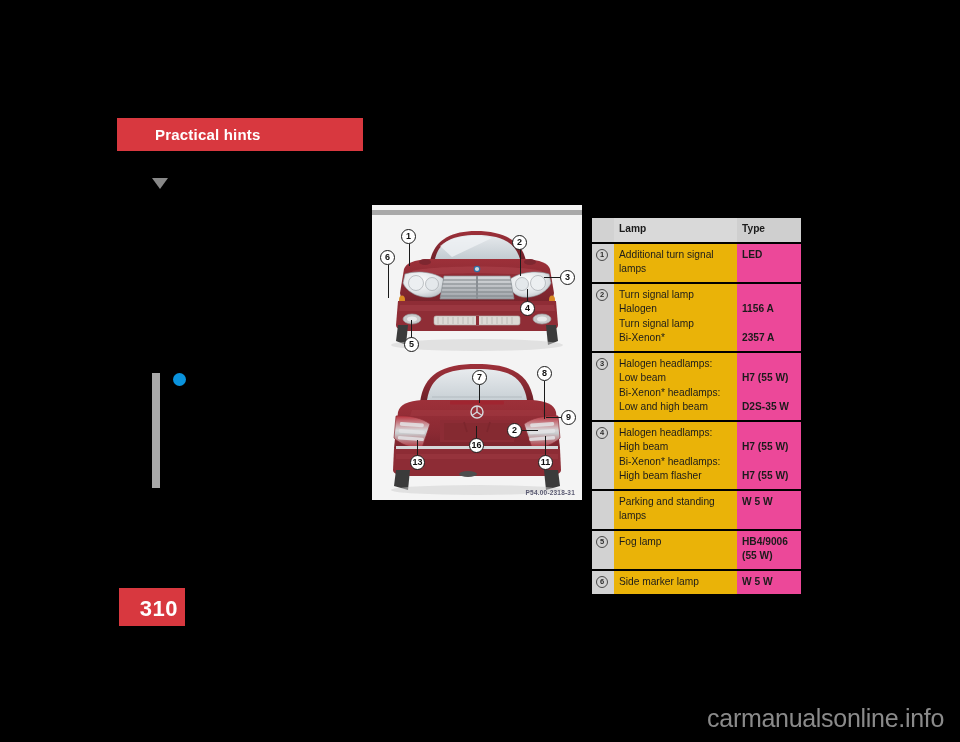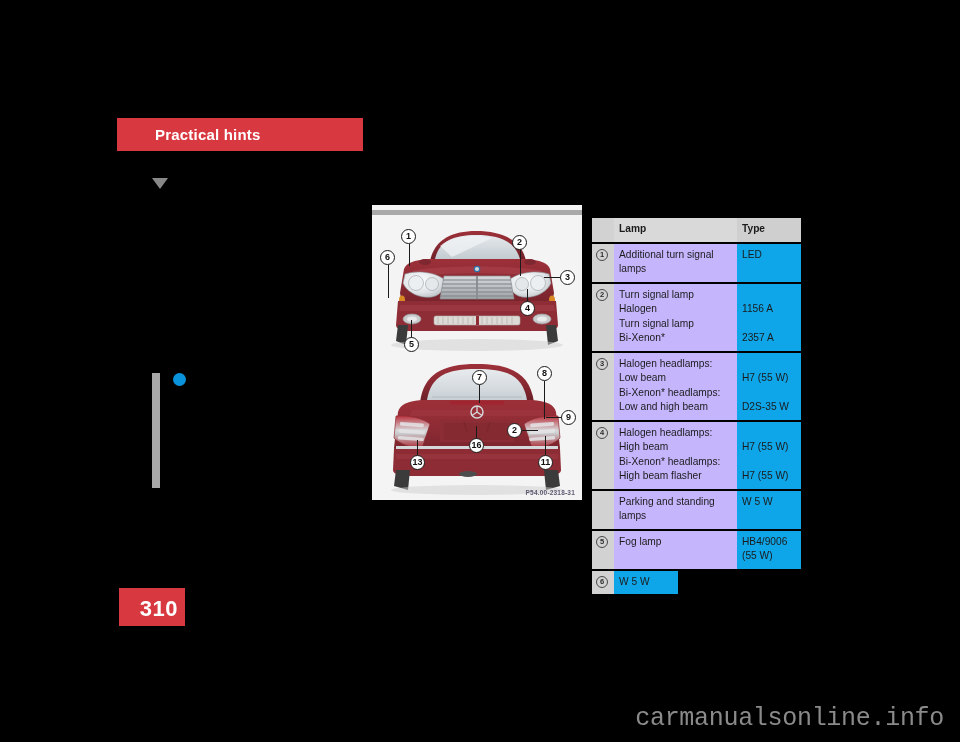--- a/index.html
+++ b/index.html
@@ -135,27 +135,28 @@
     width: 238px;
     margin-bottom: 2px;
   }
   .trow .c-num {
     width: 22px;
     background: #d2d2d2;
     padding: 4px 0 5px 4px;
   }
   .trow .c-lamp {
     width: 123px;
-    background: #c4b5fd;
+    background: #eab308;
     padding: 4px 4px 5px 5px;
   }
   .trow .c-type {
     width: 64px;
-    background: #0ea5e9;
+    background: #ec4899;
     padding: 4px 3px 5px 5px;
+    font-weight: bold;
   }
   .trow.header .c-num  { background: #d2d2d2; }
   .trow.header .c-lamp { background: #d9d9d9; font-weight: bold; }
   .trow.header .c-type { background: #cfcfcf; font-weight: bold; }
   .trow.header { margin-bottom: 2px; }
 
   .line { display: block; line-height: 14.5px; white-space: nowrap; }
   .line.blank { visibility: hidden; }
 
   .cnum-circle {
@@ -172,21 +173,21 @@
     margin-top: 1px;
   }
 
   
   .watermark {
     position: absolute;
     right: 16px; bottom: 9px;
     color: #8a8a8a;
     font-size: 25px;
     letter-spacing: -0.3px;
-    font-family: Liberation Mono, monospace;
+    font-family: Liberation Sans, sans-serif;
     margin-top: 48px;
   }
 </style>
 </head>
 <body>
 
 <div class="section-header">
   <span class="label">Practical hints</span>
 </div>
 
@@ -516,20 +517,23 @@
     <div class="c-type">
       <span class="line">HB4/9006</span>
       <span class="line">(55 W)</span>
     </div>
   </div>
 
   <div class="trow">
     <div class="c-num">
       <span class="cnum-circle">6</span>
     </div>
+    <div class="c-lamp">
+      <span class="line">Side marker lamp</span>
+    </div>
     <div class="c-type">
       <span class="line">W 5 W</span>
     </div>
   </div>
 
 </div>
 
 <div class="watermark">carmanualsonline.info</div>
 
 </body></html>

